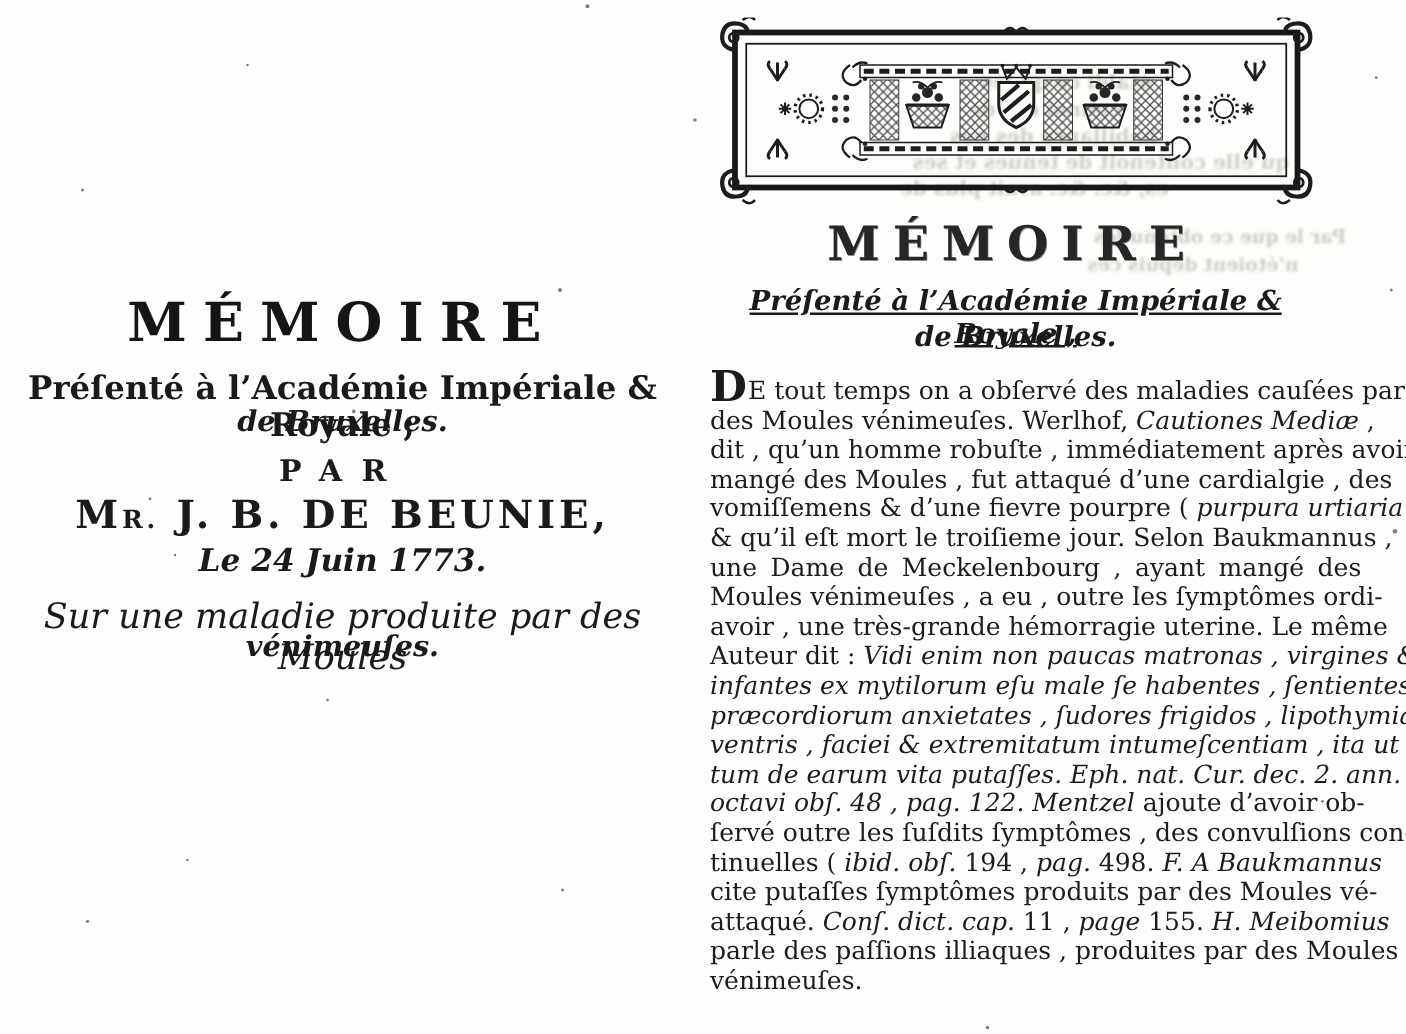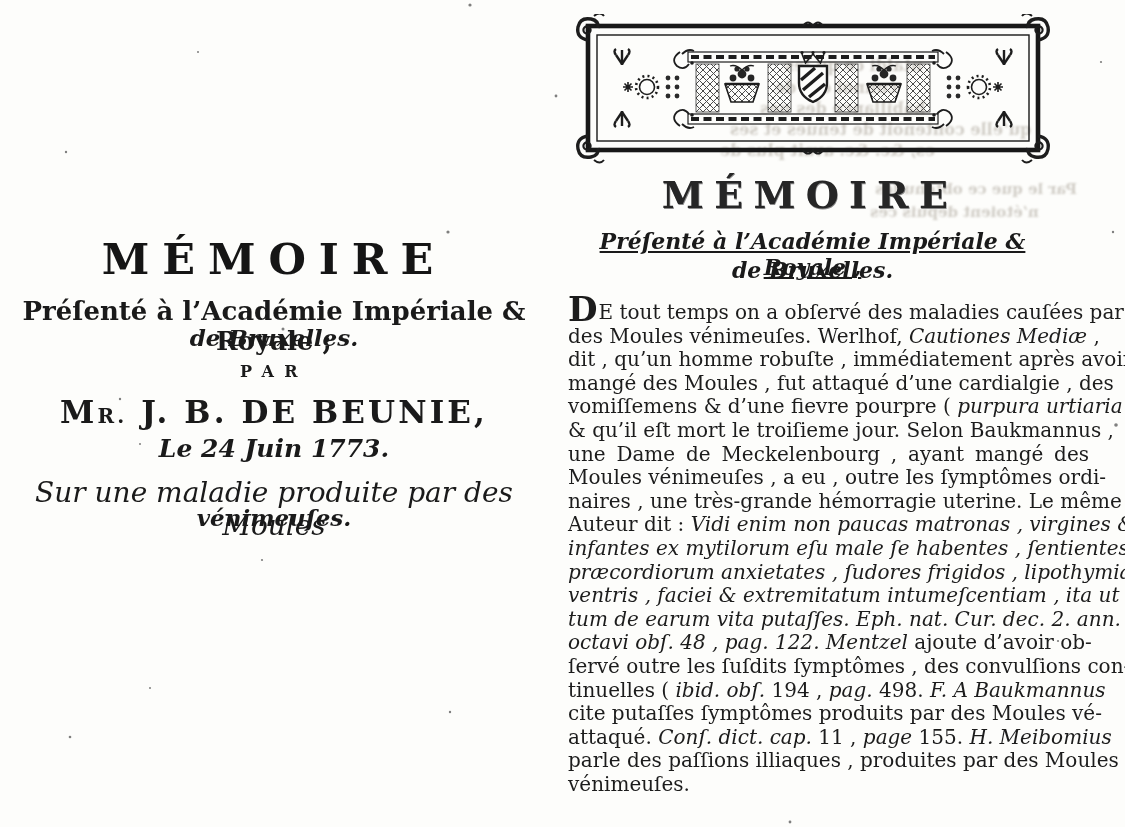--- a/index.html
+++ b/index.html
@@ -16,21 +16,21 @@
   }
   
   .left-page{position:absolute;left:0;top:0;width:548px;height:827px;}
   .left-page > div, .left-page > h1{position:absolute;left:0;width:548px;text-align:center;margin:0;}
   .big-title{
     top:234px;font-size:43px;font-weight:700;letter-spacing:.30em;margin-right:-.3em;
     color:#151515;
   }
   .lp-sub1{top:296px;font-size:26px;font-weight:700;}
   .lp-sub2{top:324px;font-size:23px;font-style:italic;font-weight:700;}
-  .lp-par{top:362px;font-size:16px;font-weight:700;letter-spacing:.65em;margin-right:-.65em;}
+  .lp-par{top:362px;font-size:24px;font-weight:700;letter-spacing:.65em;margin-right:-.65em;}
   .lp-author{top:394px;font-size:31px;font-weight:700;letter-spacing:.10em;}
   .lp-author .small-cap{font-size:20px;}
   .lp-date{top:434px;font-size:25px;font-weight:600;font-style:italic;}
   .lp-subj1{top:476px;font-size:28px;font-style:italic;font-weight:400;}
   .lp-subj2{top:504px;font-size:23px;font-style:italic;font-weight:700;}
   
   .right-page{position:absolute;left:560px;top:0;width:565px;height:827px;}
   .headpiece{position:absolute;left:10px;top:14px;width:486px;height:152px;}
   .rp-title{
     position:absolute;top:172px;left:0;width:500px;text-align:center;margin:0;
@@ -190,21 +190,21 @@
 
     <div class="body-text">
         <div class="body-line"><span class="dropcap">D</span><span>E tout temps on a obſervé des maladies cauſées par</span></div>
         <div class="body-line"><span>des Moules vénimeuſes. Werlhof, </span><span class="it">Cautiones Mediæ</span><span> ,</span></div>
         <div class="body-line"><span>dit , qu’un homme robuſte , immédiatement après avoir</span></div>
         <div class="body-line"><span>mangé des Moules , fut attaqué d’une cardialgie , des</span></div>
         <div class="body-line"><span>vomiſſemens &amp; d’une fievre pourpre ( </span><span class="it">purpura urtiaria</span><span> )</span></div>
         <div class="body-line"><span>&amp; qu’il eſt mort le troiſieme jour. Selon Baukmannus ,</span></div>
         <div class="body-line"><span>une Dame de Meckelenbourg , ayant mangé des</span></div>
         <div class="body-line"><span>Moules vénimeuſes , a eu , outre les ſymptômes ordi-</span></div>
-        <div class="body-line"><span>naires , une très-grande hémorragie uterine. Le même</span></div>
+        <div class="body-line"><span>avoir , une très-grande hémorragie uterine. Le même</span></div>
         <div class="body-line"><span>Auteur dit : </span><span class="it">Vidi enim non paucas matronas , virgines &amp;</span></div>
         <div class="body-line"><span class="it">infantes ex mytilorum eſu male ſe habentes , ſentientes</span></div>
         <div class="body-line"><span class="it">præcordiorum anxietates , ſudores frigidos , lipothymias ,</span></div>
         <div class="body-line"><span class="it">ventris , faciei &amp; extremitatum intumeſcentiam , ita ut ac-</span></div>
         <div class="body-line"><span class="it">tum de earum vita putaſſes. Eph. nat. Cur. dec. 2. ann.</span></div>
         <div class="body-line"><span class="it">octavi obſ. 48 , pag. 122. Mentzel</span><span> ajoute d’avoir ob-</span></div>
         <div class="body-line"><span>ſervé outre les ſuſdits ſymptômes , des convulſions con-</span></div>
         <div class="body-line"><span>tinuelles ( </span><span class="it">ibid. obſ.</span><span> 194 , </span><span class="it">pag.</span><span> 498. </span><span class="it">F. A Baukmannus</span></div>
         <div class="body-line"><span>cite putaſſes ſymptômes produits par des Moules vé-</span></div>
         <div class="body-line"><span>attaqué. </span><span class="it">Conſ. dict. cap.</span><span> 11 , </span><span class="it">page</span><span> 155. </span><span class="it">H. Meibomius</span></div>

